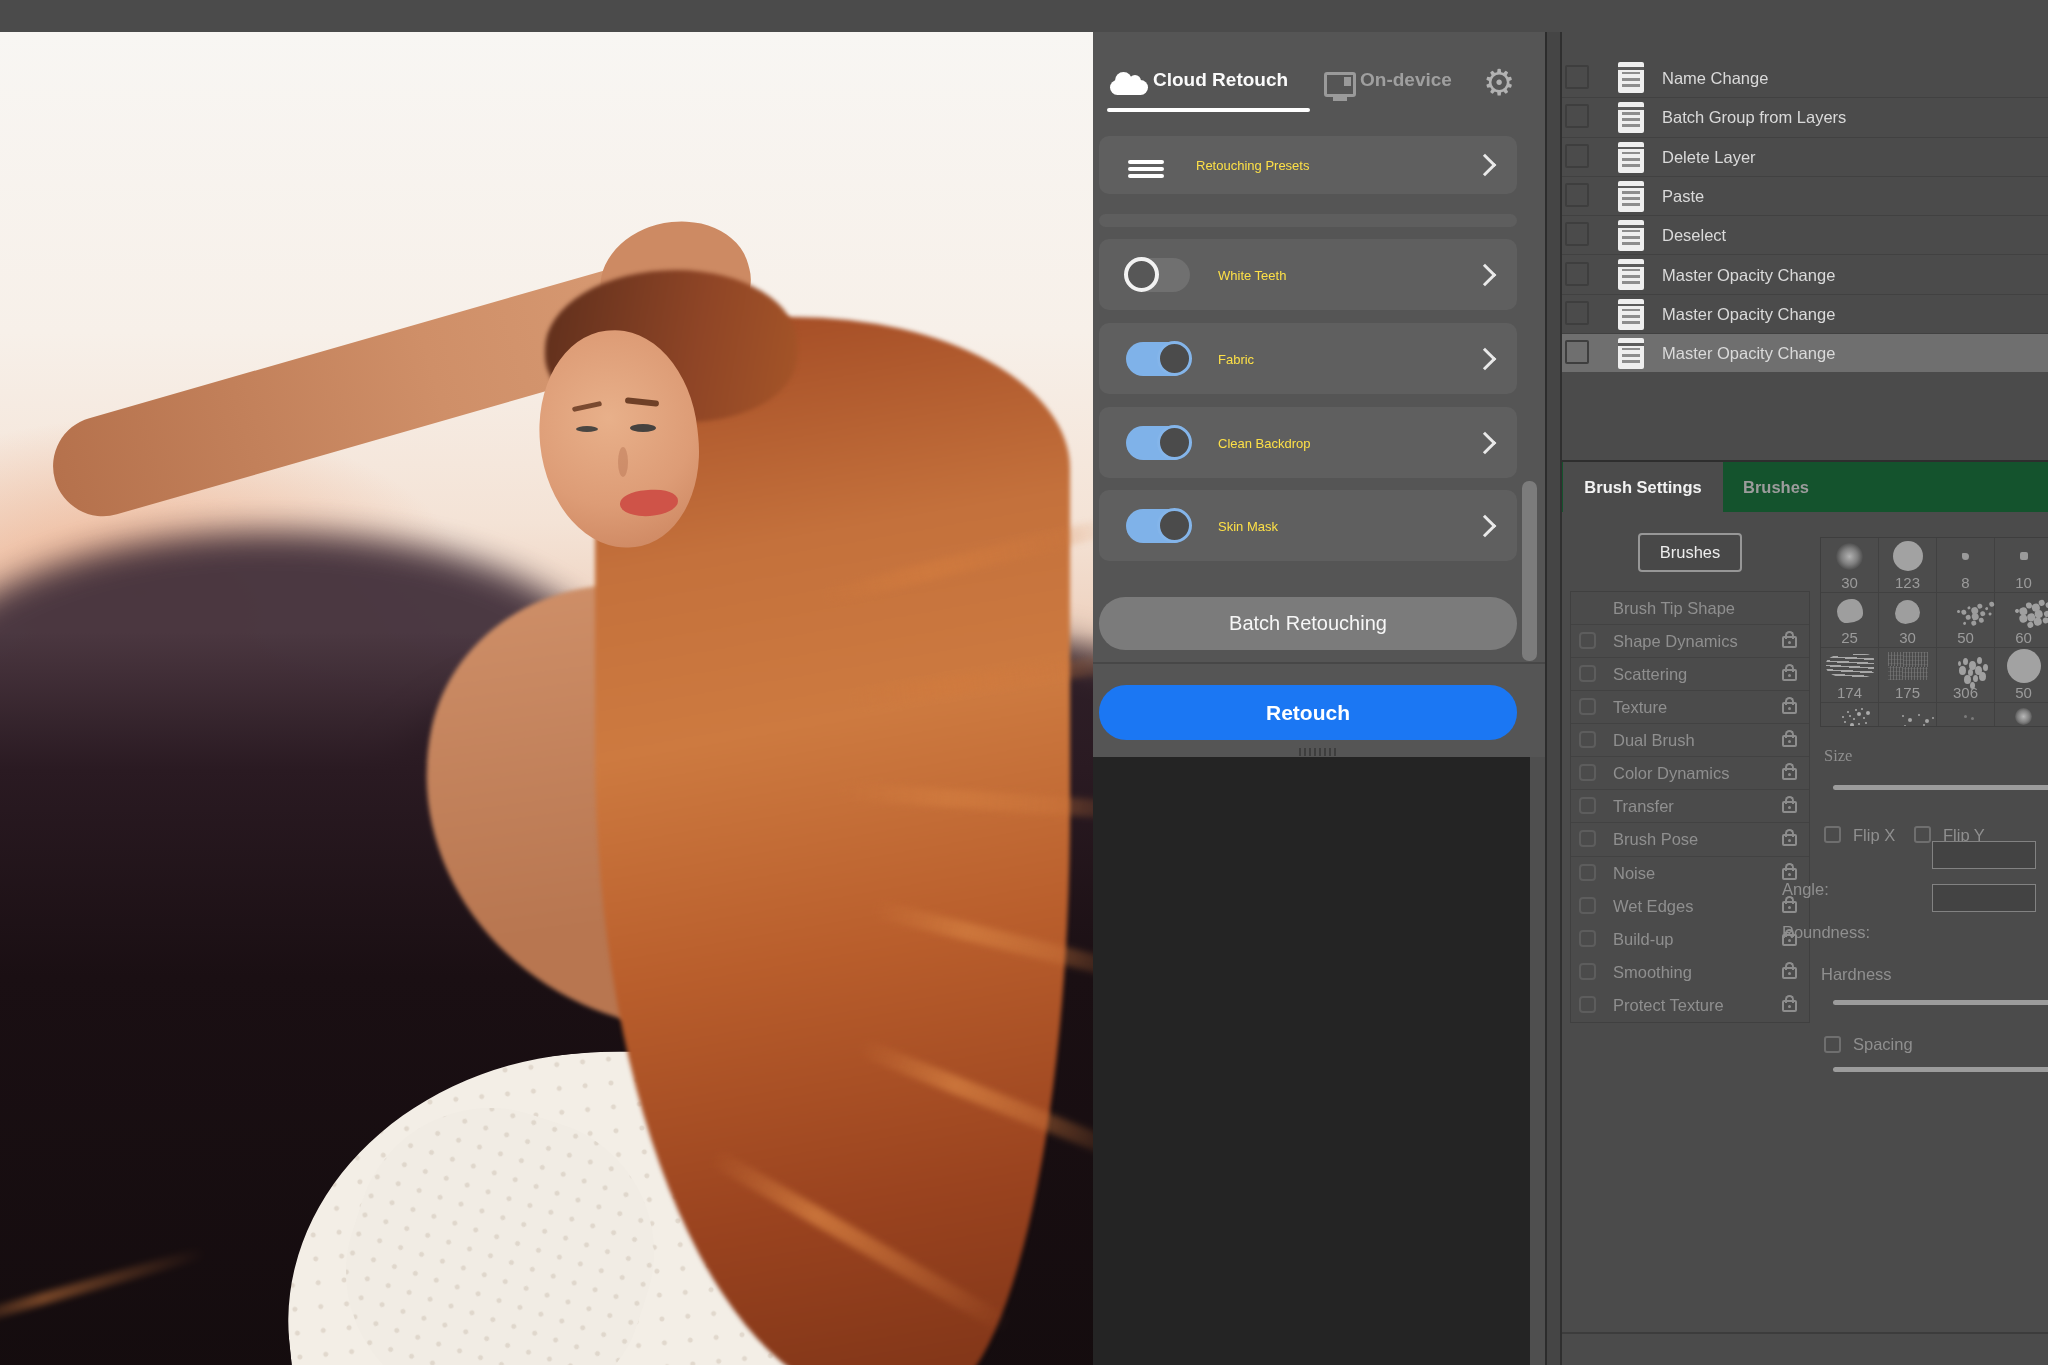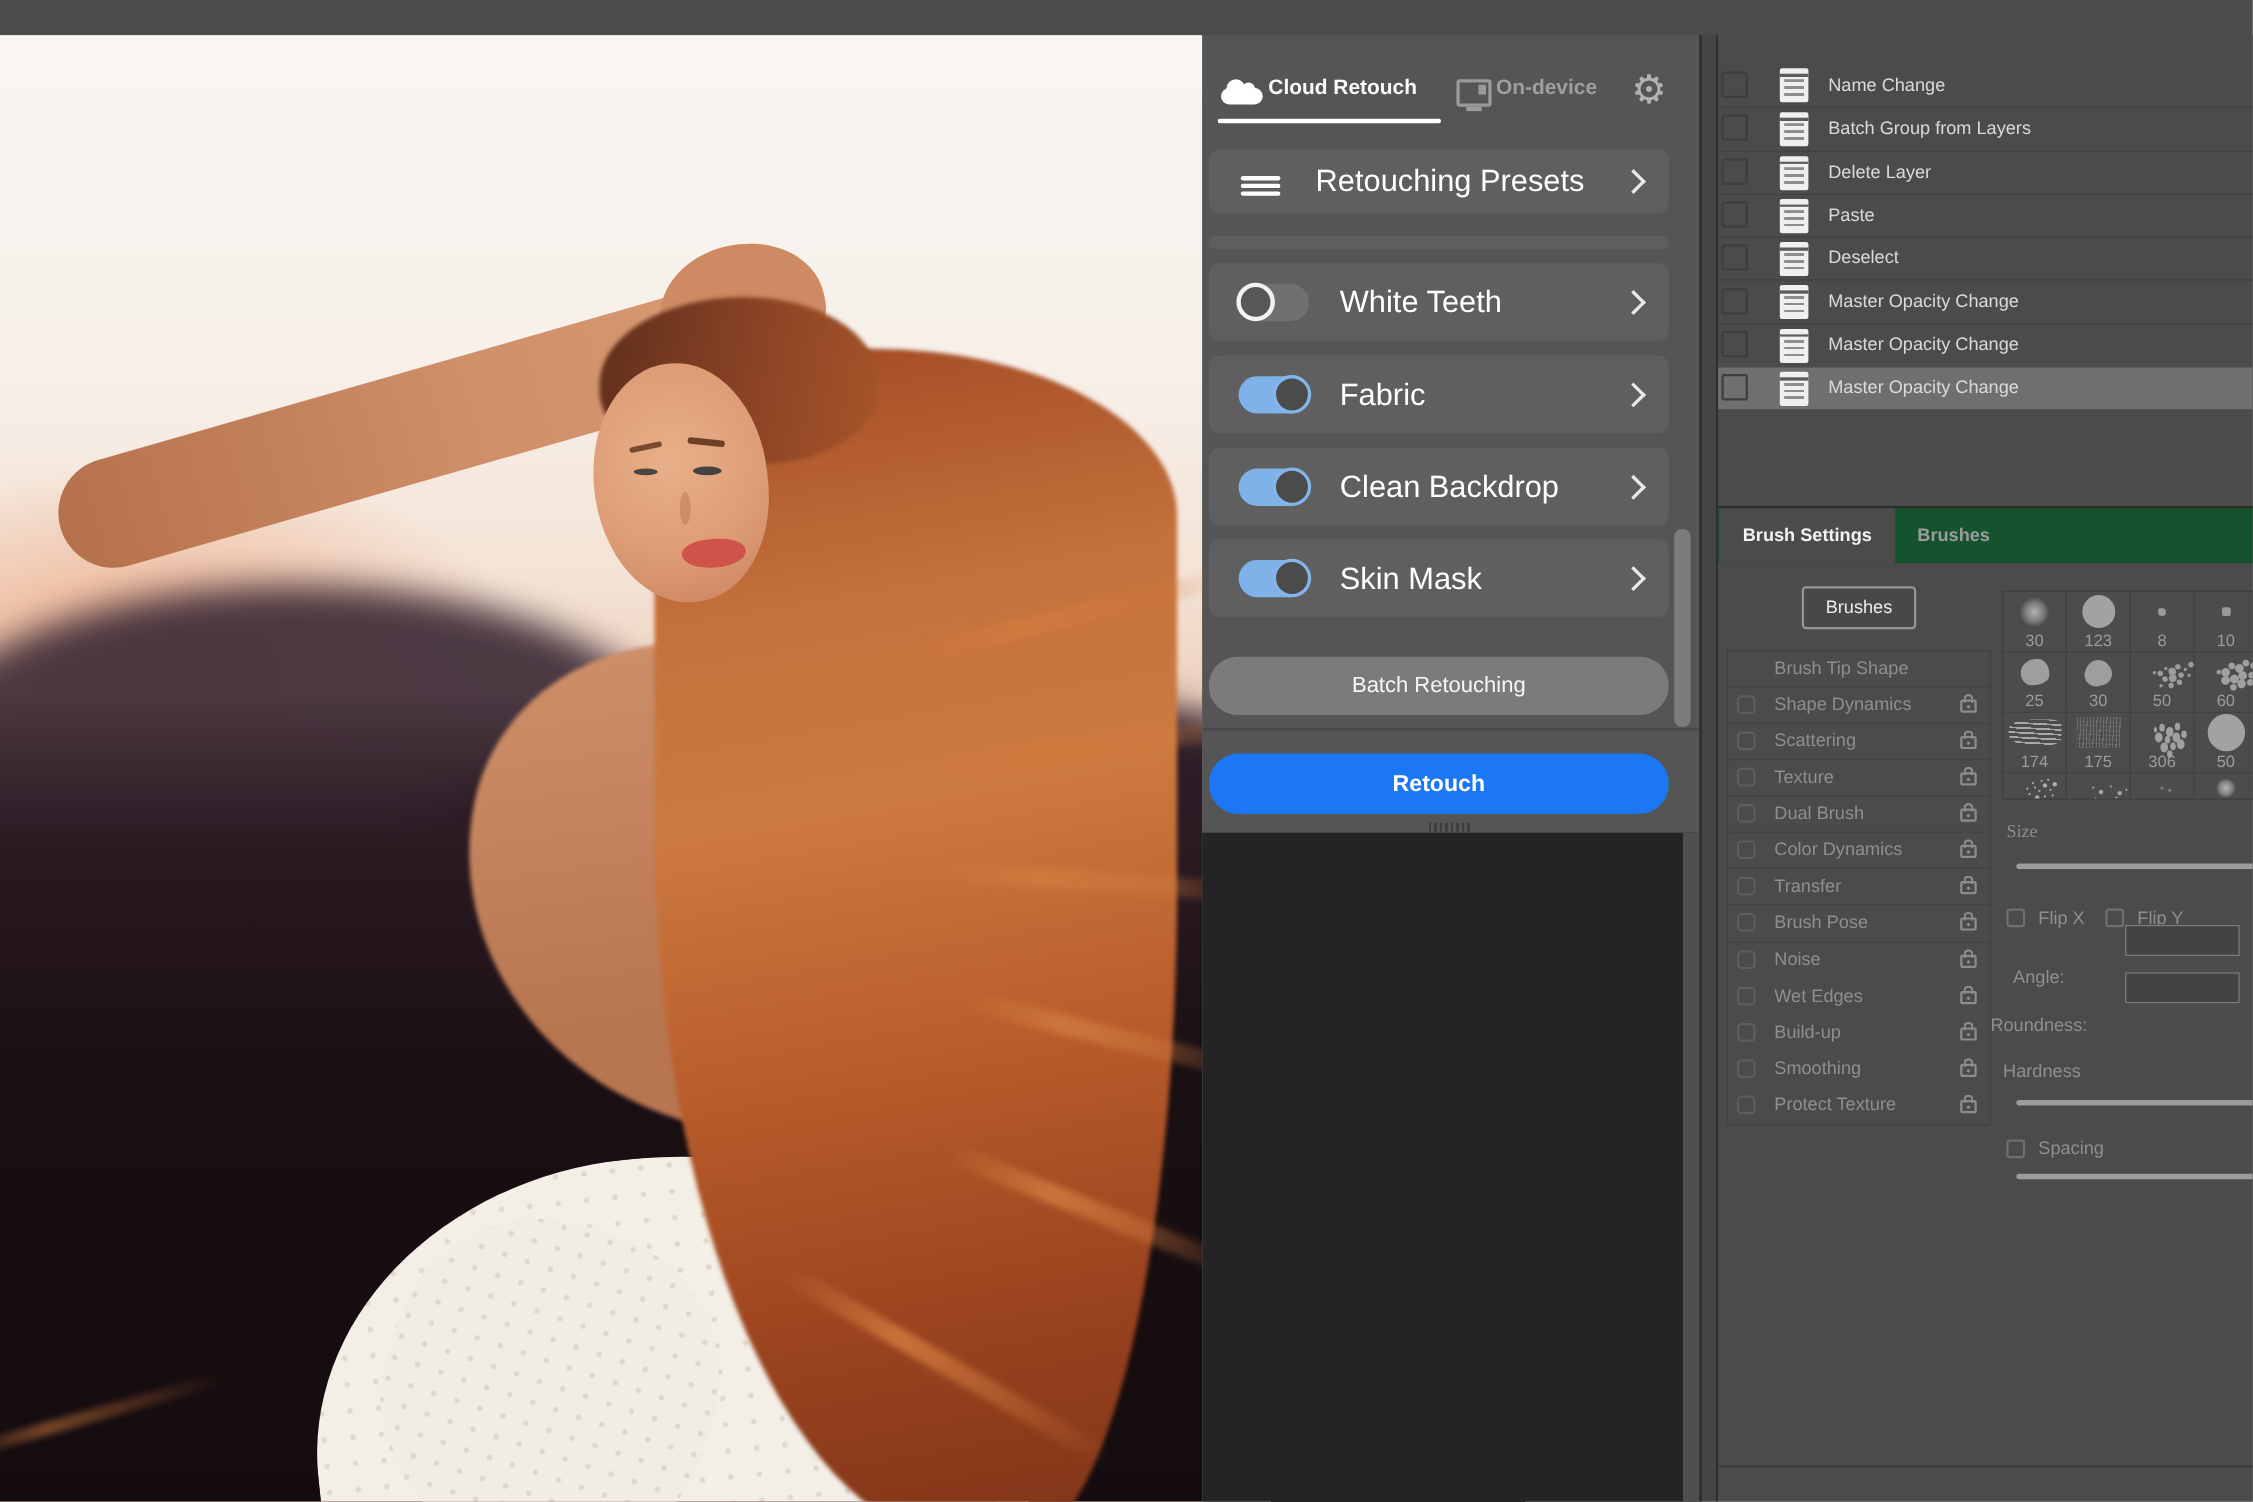--- a/index.html
+++ b/index.html
@@ -61,21 +61,21 @@
   .ptab-label.dim{color:#9f9f9f;}
   .cloud{left:17px;top:16px;width:38px;height:15px;background:#fff;border-radius:9px;}
   .cloud::before{content:"";position:absolute;width:17px;height:17px;background:#fff;border-radius:50%;left:5px;top:-8px;}
   .cloud::after{content:"";position:absolute;width:12px;height:12px;background:#fff;border-radius:50%;left:19px;top:-5px;}
   .monitor{left:231px;top:8px;width:26px;height:19px;border:3px solid #9a9a9a;border-radius:3px;}
   .monitor::before{content:"";position:absolute;right:2px;top:2px;width:7px;height:9px;background:#9a9a9a;}
   .monitor::after{content:"";position:absolute;left:50%;margin-left:-7px;bottom:-7px;width:14px;height:4px;background:#9a9a9a;}
   .underline{left:14px;top:44px;width:203px;height:4px;background:#fff;border-radius:2px;}
   .gear{left:390px;top:-2px;font-size:36px;color:#b2b2b2;font-family:"DejaVu Sans",sans-serif;}
   .card{left:6px;width:418px;background:#5f5f5f;border-radius:10px;}
-  .card .clabel{position:absolute;font-size:28px;color:#ffffff;top:50%;transform:translateY(-50%);}
+  .card .clabel{position:absolute;font-size:13px;color:#fde047;top:50%;transform:translateY(-50%);}
   .chev{position:absolute;left:378px;top:50%;width:13px;height:13px;margin-top:-8px;
         border-top:3.5px solid #e9e9e9;border-right:3.5px solid #e9e9e9;transform:rotate(45deg);}
   .ham{position:absolute;left:29px;top:24px;width:36px;height:4px;background:#fff;border-radius:2px;
        box-shadow:0 7px 0 #fff,0 14px 0 #fff;}
   .tgl{position:absolute;left:27px;top:50%;margin-top:-17px;width:64px;height:34px;border-radius:17px;}
   .tgl.on{background:#7fb2e9;}
   .tgl.off{background:#707070;}
   .knob{position:absolute;width:35px;height:35px;border-radius:50%;top:-1px;box-sizing:border-box;}
   .tgl.on .knob{right:-2px;background:#4b4b4b;border:3px solid #84b5ea;}
   .tgl.off .knob{left:-2px;background:#575757;border:4px solid #f2f2f2;}
@@ -163,21 +163,21 @@
   .k-spray{width:2px;height:2px;background:#a5a5a5;border-radius:50%;margin-left:-10px;
       box-shadow:7px 4px 0 1px #a5a5a5,16px -1px 0 #a5a5a5,24px 5px 0 1px #a5a5a5,2px 10px 0 #a5a5a5,12px 11px 0 #a5a5a5,21px 9px 0 #a5a5a5,30px 2px 0 #a5a5a5;}
   .k-faint{width:3px;height:3px;background:#8e8e8e;border-radius:50%;opacity:.7;box-shadow:7px 2px 0 #8e8e8e;}
   .k-softsm{width:17px;height:17px;border-radius:50%;background:radial-gradient(circle,#b8b8b8 0%,rgba(175,175,175,.5) 50%,transparent 78%);}
 
   .ctl-label{position:absolute;font-size:16.5px;color:#8f8f8f;white-space:nowrap;}
   .slider{position:absolute;height:5px;background:#9c9c9c;border-radius:3px 0 0 3px;width:215px;left:271px;}
   .fcb{position:absolute;width:17px;height:17px;border:2px solid #6f6f6f;border-radius:3px;box-sizing:border-box;}
   .numinput{position:absolute;width:104px;height:28px;background:#434343;border:1px solid #828282;
         box-sizing:border-box;color:#cfcfcf;font-size:15px;padding:0 6px;font-family:"Liberation Sans",sans-serif;}
-  .rlabel{text-align:center;width:143px;left:220px;}
+  .rlabel{text-align:left;width:143px;left:220px;}
 
   .bsep{left:0;top:1268px;width:486px;height:2px;background:#3c3c3c;}
   .clonestrip{left:0;top:1318px;width:486px;height:47px;background:#393939;border-top:2px solid #2d2d2d;box-sizing:border-box;}
   .clonetab{position:absolute;left:2px;top:2px;width:146px;height:43px;background:#575757;
         display:flex;align-items:center;padding-left:16px;box-sizing:border-box;
         font-size:17px;font-weight:bold;color:#f5f5f5;}
 </style>
 </head>
 <body>
 

